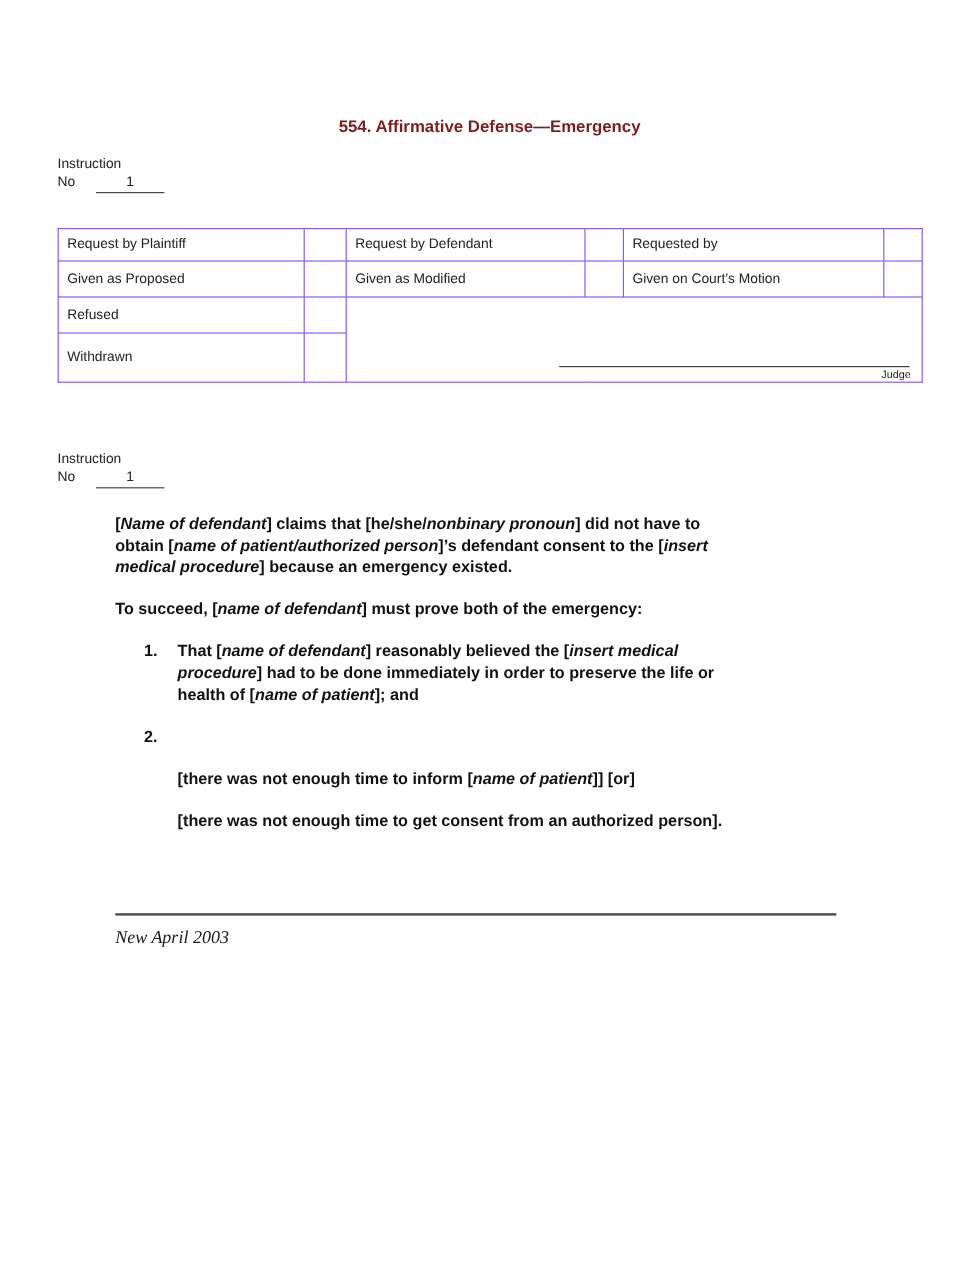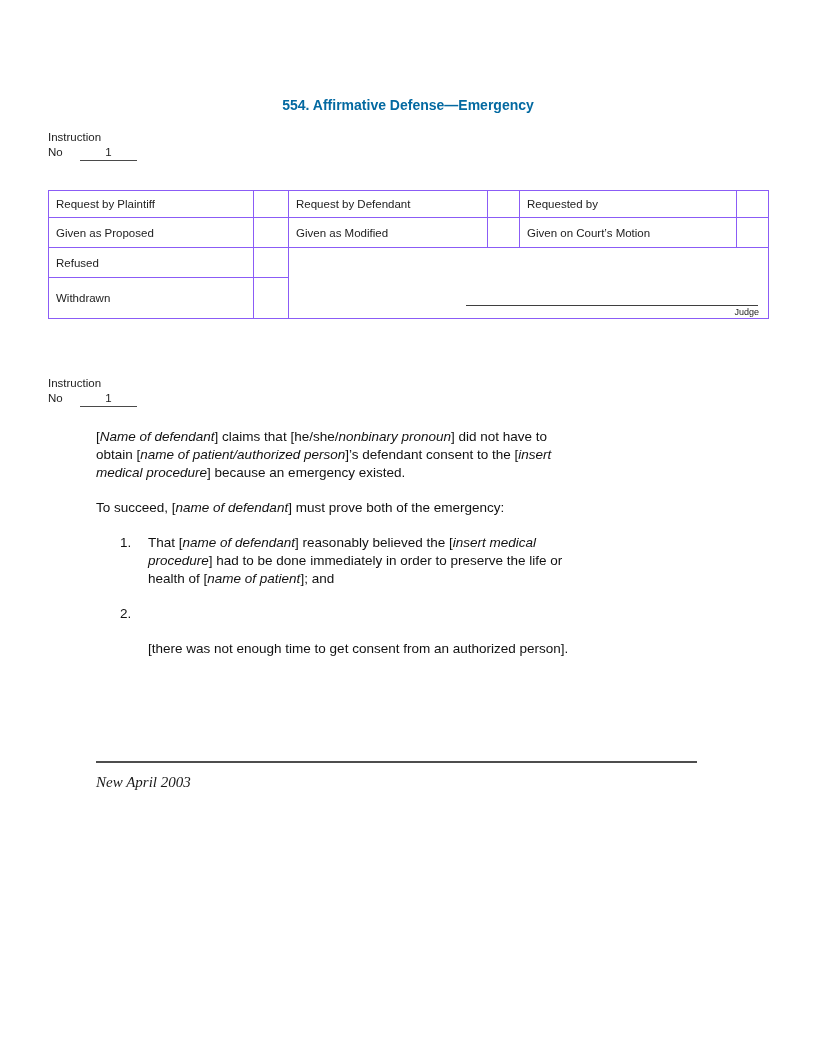--- a/index.html
+++ b/index.html
@@ -16,21 +16,21 @@
   }
 
   
   .doc-title {
     position: absolute;
     top: 98px; left: 0; right: 0;
     text-align: center;
     font-size: 14px;
     font-weight: bold;
     line-height: 15px;
-    color: #0369a1;
+    color: #7f1d1d;
   }
 
   
   .instr { position: absolute; left: 48px; font-size: 11.5px; line-height: 13.5px; color: #222; }
   .instr-1 { top: 131px; }
   .instr-2 { top: 377px; }
   .instr-no-row { margin-top: 1px; white-space: nowrap; }
   .no-label { display: inline-block; width: 30px; }
   .no-value {
     display: inline-block;
@@ -79,21 +79,21 @@
     color: #222;
   }
 
   
   .body-text {
     position: absolute;
     left: 96px;
     top: 428px;
     width: 640px;
     font-size: 13.5px;
-    font-weight: normal;
+    font-weight: bold;
     line-height: 18px;
     color: #111;
   }
   .body-text em { font-style: italic; }
   .para, .option { margin: 0 0 17px 0; white-space: pre-wrap; }
   .list-item { display: flex; margin: 0 0 17px 0; padding-left: 24px; }
   .list-num { width: 28px; flex: none; }
   .item-text { white-space: pre-wrap; }
   .option { padding-left: 52px; }
 
@@ -185,19 +185,20 @@
       <span class="list-num">1.</span>
       <span class="item-text"><span>That [</span><em>name of defendant</em><span>] reasonably believed the [</span><em>insert medical
 procedure</em><span>] had to be done immediately in order to preserve the life or
 health of [</span><em>name of patient</em><span>]; and</span></span>
     </div>
 
     <div class="list-item">
       <span class="list-num">2.</span>
     </div>
 
+    <p class="option"><span>[there was not enough time to inform [</span><em>name of patient</em><span>]] [or]</span></p>
     <p class="option"><span>[there was not enough time to get consent from an authorized person].</span></p>
   </div>
 
   <div class="footer-rule"></div>
   <div class="footer-date">New April 2003</div>
 
 </div>
 
 </body></html>

